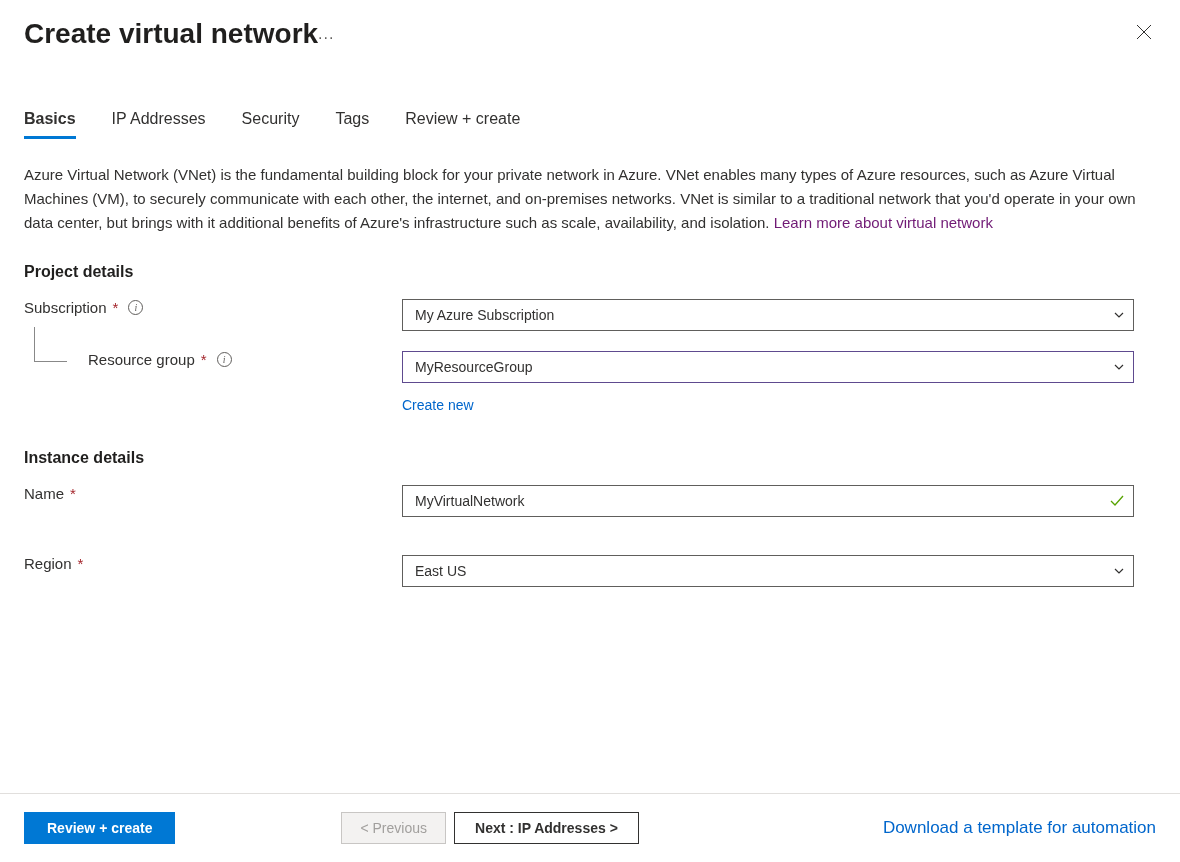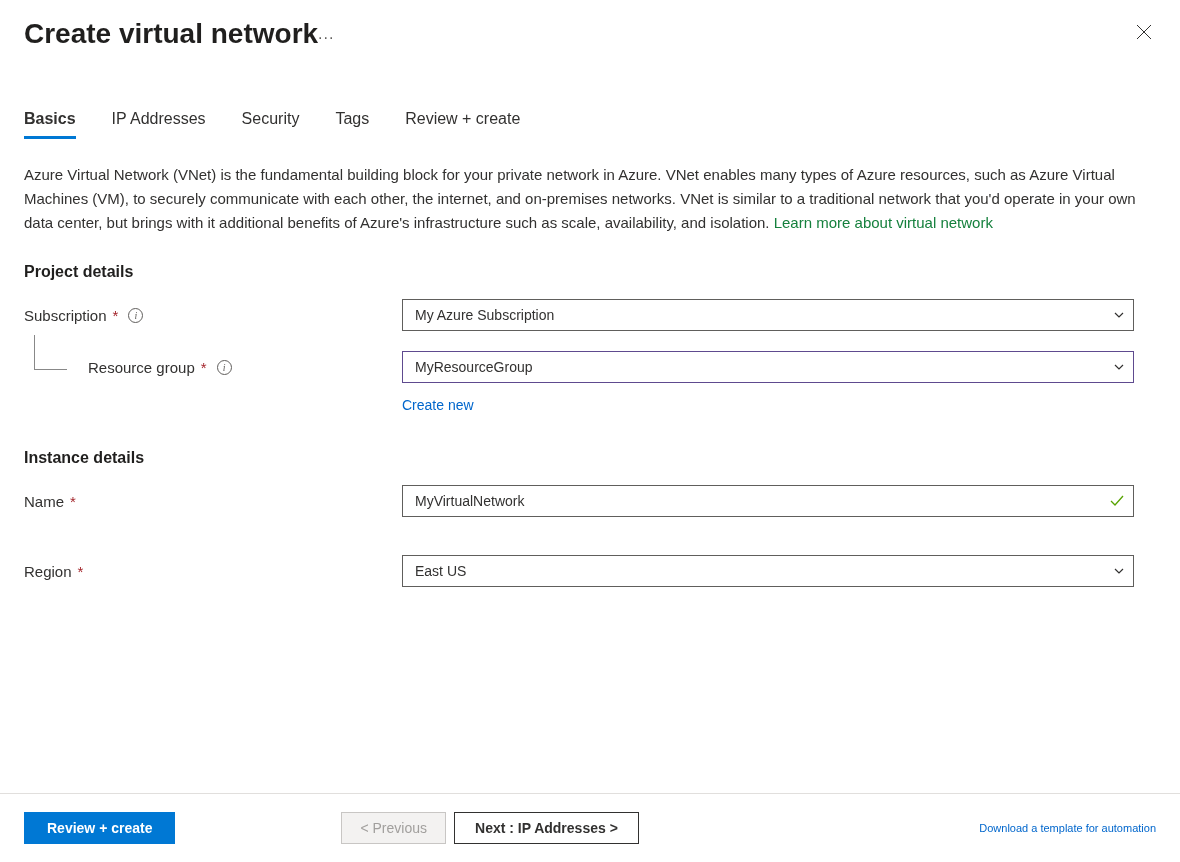--- a/index.html
+++ b/index.html
@@ -62,36 +62,36 @@
       border-bottom: 3px solid #0078d4;
     }
     .description {
       font-size: 15px;
       line-height: 1.6;
       color: #323130;
       margin-bottom: 28px;
       max-width: 1120px;
     }
     .learn-more {
-      color: #15803d;
+      color: #701a75;
       text-decoration: none;
       cursor: pointer;
     }
     .section-title {
       font-size: 16px;
       font-weight: 600;
       margin-bottom: 18px;
       color: #201f1e;
     }
     .section {
       margin-bottom: 36px;
     }
     .form-row {
       display: flex;
-      align-items: center;
+      align-items: flex-start;
       margin-bottom: 10px;
     }
     .label-col {
       width: 378px;
       display: flex;
       align-items: center;
       gap: 4px;
       font-size: 15px;
     }
     .indent {
@@ -203,21 +203,21 @@
       color: #323130;
       font-weight: 600;
       padding: 5px 20px;
     }
     .spacer {
       width: 150px;
     }
     .footer-link {
       margin-left: auto;
       color: #0066cc;
-      font-size: 11px;
+      font-size: 17px;
       cursor: pointer;
     }
   </style>
 </head>
 <body>
 
 <div class="page">
   <div class="header-row">
     <div class="title-wrap">
       <h1 class="page-title">Create virtual network</h1>

